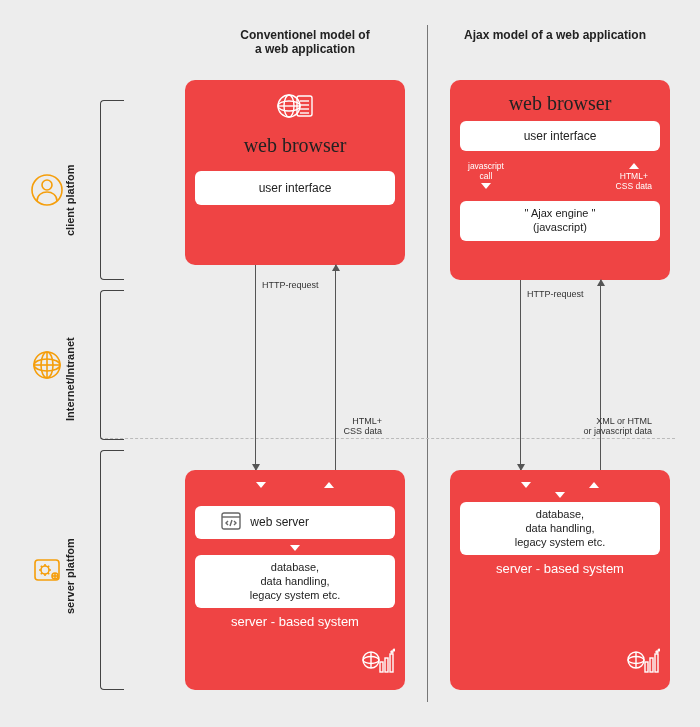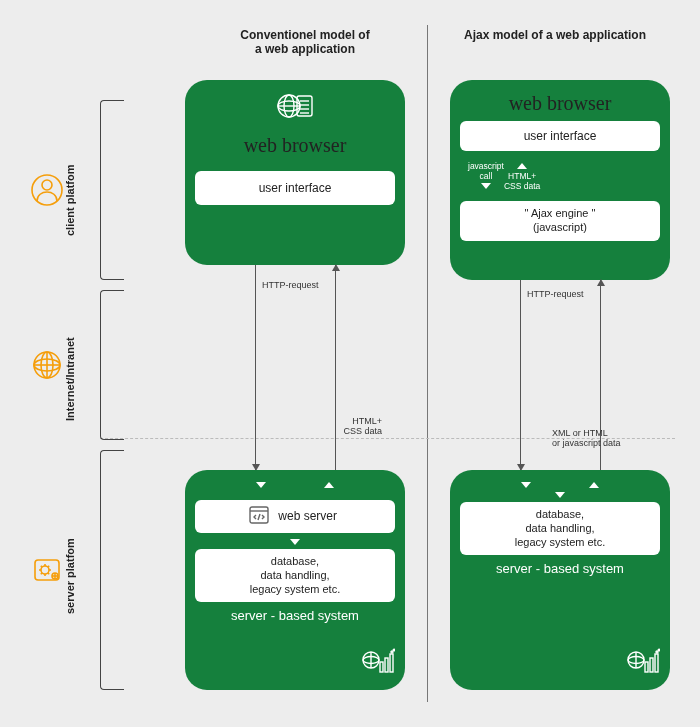--- a/index.html
+++ b/index.html
@@ -22,21 +22,21 @@
 
 .vdiv{position:absolute;left:427px;top:25px;bottom:25px;border-left:1.5px solid #777}
 
 
 .hdash{position:absolute;left:100px;right:25px;border-top:1.5px dashed #bbb}
 
 
 .wm{position:absolute;left:130px;top:348px;font-size:46px;font-weight:800;color:#dcdcdc;letter-spacing:1px;user-select:none}
 
 
-.ocard{position:absolute;background:#15803d;border-radius:22px;color:#fff}
+.ocard{position:absolute;background:#ef4444;border-radius:10px;color:#fff}
 .ocard .title{font-family:Georgia,serif;font-size:20px;text-align:center;color:#222}
 .wbox{background:#fff;color:#222;border-radius:6px;padding:6px 8px;text-align:center;font-size:12px;margin:6px 10px}
 .wbox.inner{margin:4px 10px;font-size:11px;line-height:1.25}
 .sublabel{font-size:8.5px;color:#fff;text-align:center}
 
 
 .varrow{position:absolute;width:0;border-left:1.4px solid #555}
 .varrow::after{content:"";position:absolute;left:-4px;width:0;height:0;border-left:4px solid transparent;border-right:4px solid transparent}
 .varrow.dn::after{bottom:-1px;border-top:7px solid #555}
 .varrow.up::after{top:-1px;border-bottom:7px solid #555}
@@ -141,21 +141,21 @@
 
   <div class="varrow up" style="left:335px;top:265px;height:205px"></div>
   <div class="alabel" style="left:302px;top:416px;text-align:right;width:80px;white-space:pre-line">HTML+
 CSS data</div>
 
   <div class="ocard" style="left:185px;top:470px;width:220px;height:220px">
     <div style="display:flex;justify-content:space-around;margin:10px 42px 0 42px">
       <div class="chev dn"></div>
       <div class="chev up"></div>
     </div>
-    <div class="wbox" style="margin-top:10px;text-align:center;padding-left:4px">
+    <div class="wbox" style="margin-top:16px;text-align:left;padding-left:26px">
       <span class="wsic"><svg width="20" height="18" viewBox="0 0 20 18">
             <rect x="1" y="1" width="18" height="16" rx="2"></rect>
             <line x1="1" y1="5" x2="19" y2="5"></line>
             <path d="M7 9 l-2 2 2 2 M13 9 l2 2 -2 2 M11 8 l-2 6"></path>
           </svg></span>
       <span>web server</span>
     </div>
     <div class="chev dn"></div>
     <div class="wbox inner" style="white-space:pre-line">database,
 data handling,
@@ -172,41 +172,41 @@
           <circle cx="31" cy="4" r="1"></circle>
           <circle cx="33" cy="2" r="0.8"></circle>
         </svg>
     </div>
   </div>
 
   <div class="ocard" style="left:450px;top:80px;width:220px;height:200px">
     <div class="title" style="margin-top:12px">web browser</div>
     <div class="wbox" style="margin-top:6px;padding:8px">user interface</div>
 
-    <div style="display:flex;margin:10px 18px">
+    <div style="display:flex;justify-content:space-between;margin:10px 18px">
       <div style="display:flex;flex-direction:column;align-items:center">
         <div class="sublabel" style="white-space:pre-line">javascript
 call</div>
         <div class="chev dn"></div>
       </div>
       <div style="display:flex;flex-direction:column;align-items:center">
         <div class="chev up" style="margin-bottom:2px"></div>
         <div class="sublabel" style="white-space:pre-line">HTML+
 CSS data</div>
       </div>
     </div>
     <div class="wbox inner" style="white-space:pre-line;margin-top:2px">" Ajax engine "
 (javascript)</div>
   </div>
 
   <div class="varrow dn" style="left:520px;top:280px;height:190px"></div>
   <div class="alabel" style="left:527px;top:289px">HTTP-request</div>
 
   <div class="varrow up" style="left:600px;top:280px;height:190px"></div>
-  <div class="alabel" style="left:552px;top:428px;text-align:left;width:100px;white-space:pre-line">XML or HTML
+  <div class="alabel" style="left:552px;top:416px;text-align:right;width:100px;white-space:pre-line">XML or HTML
 or javascript data</div>
 
   <div class="ocard" style="left:450px;top:470px;width:220px;height:220px">
     <div style="display:flex;justify-content:space-around;margin:10px 42px 0 42px">
       <div class="chev dn"></div>
       <div class="chev up"></div>
     </div>
     <div class="chev dn"></div>
     <div class="wbox inner" style="white-space:pre-line">database,
 data handling,

